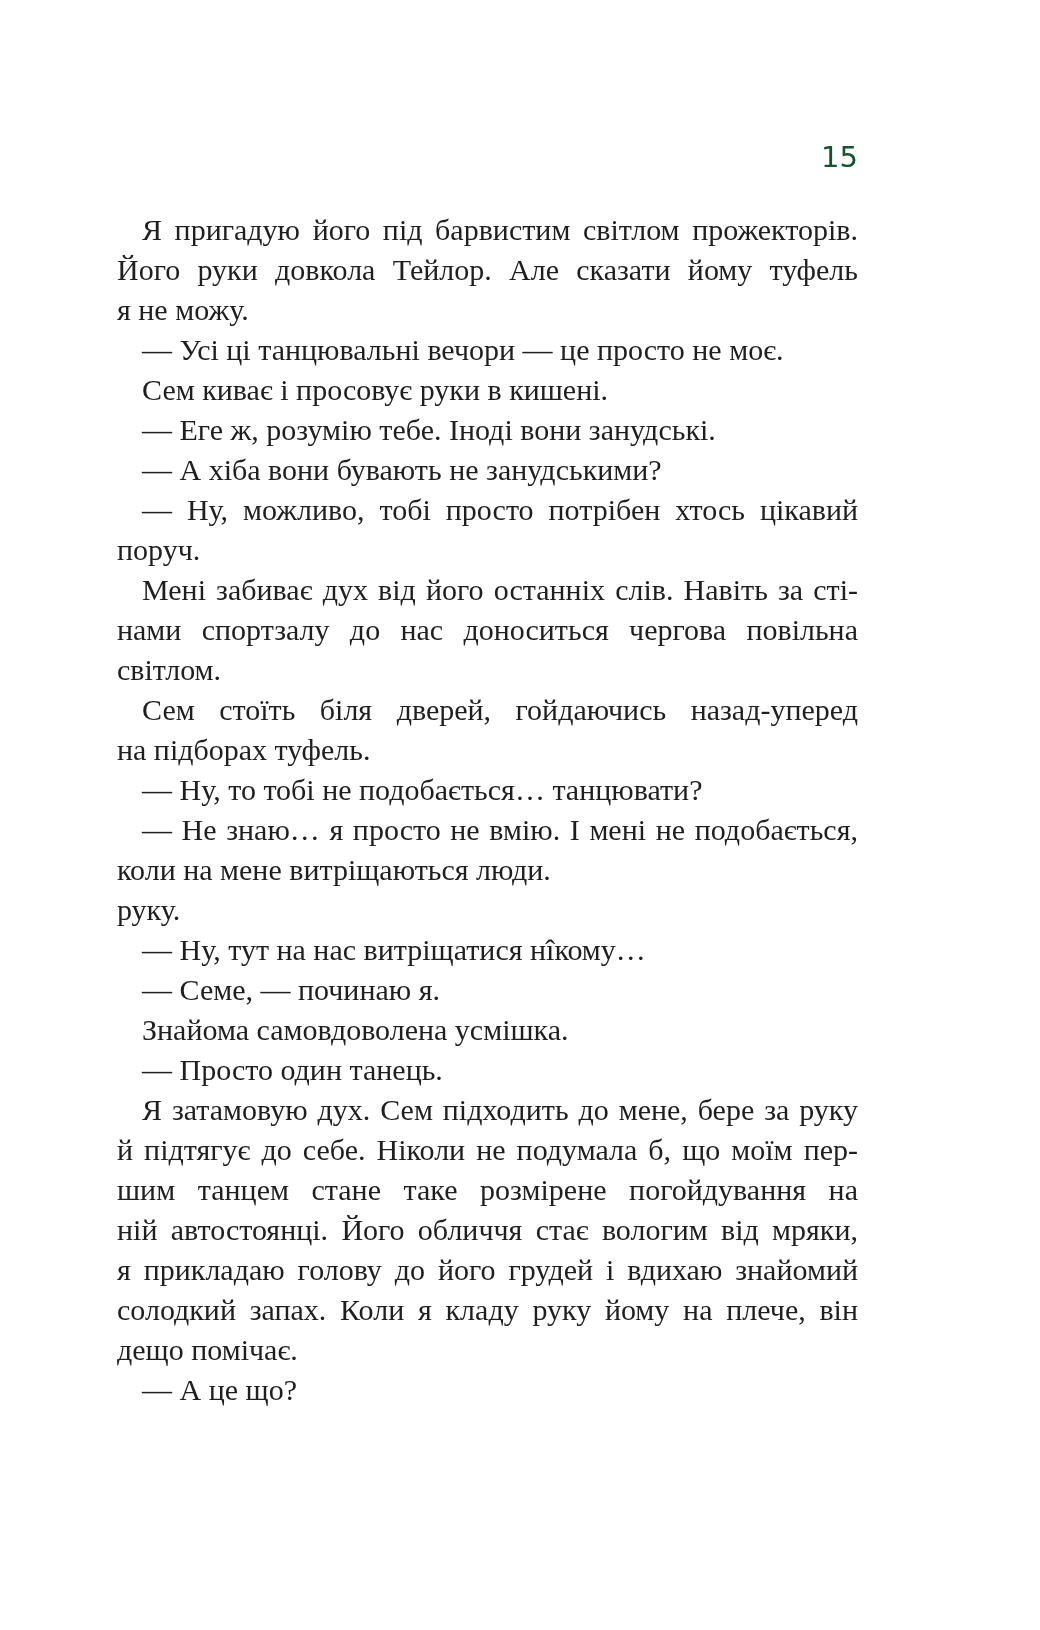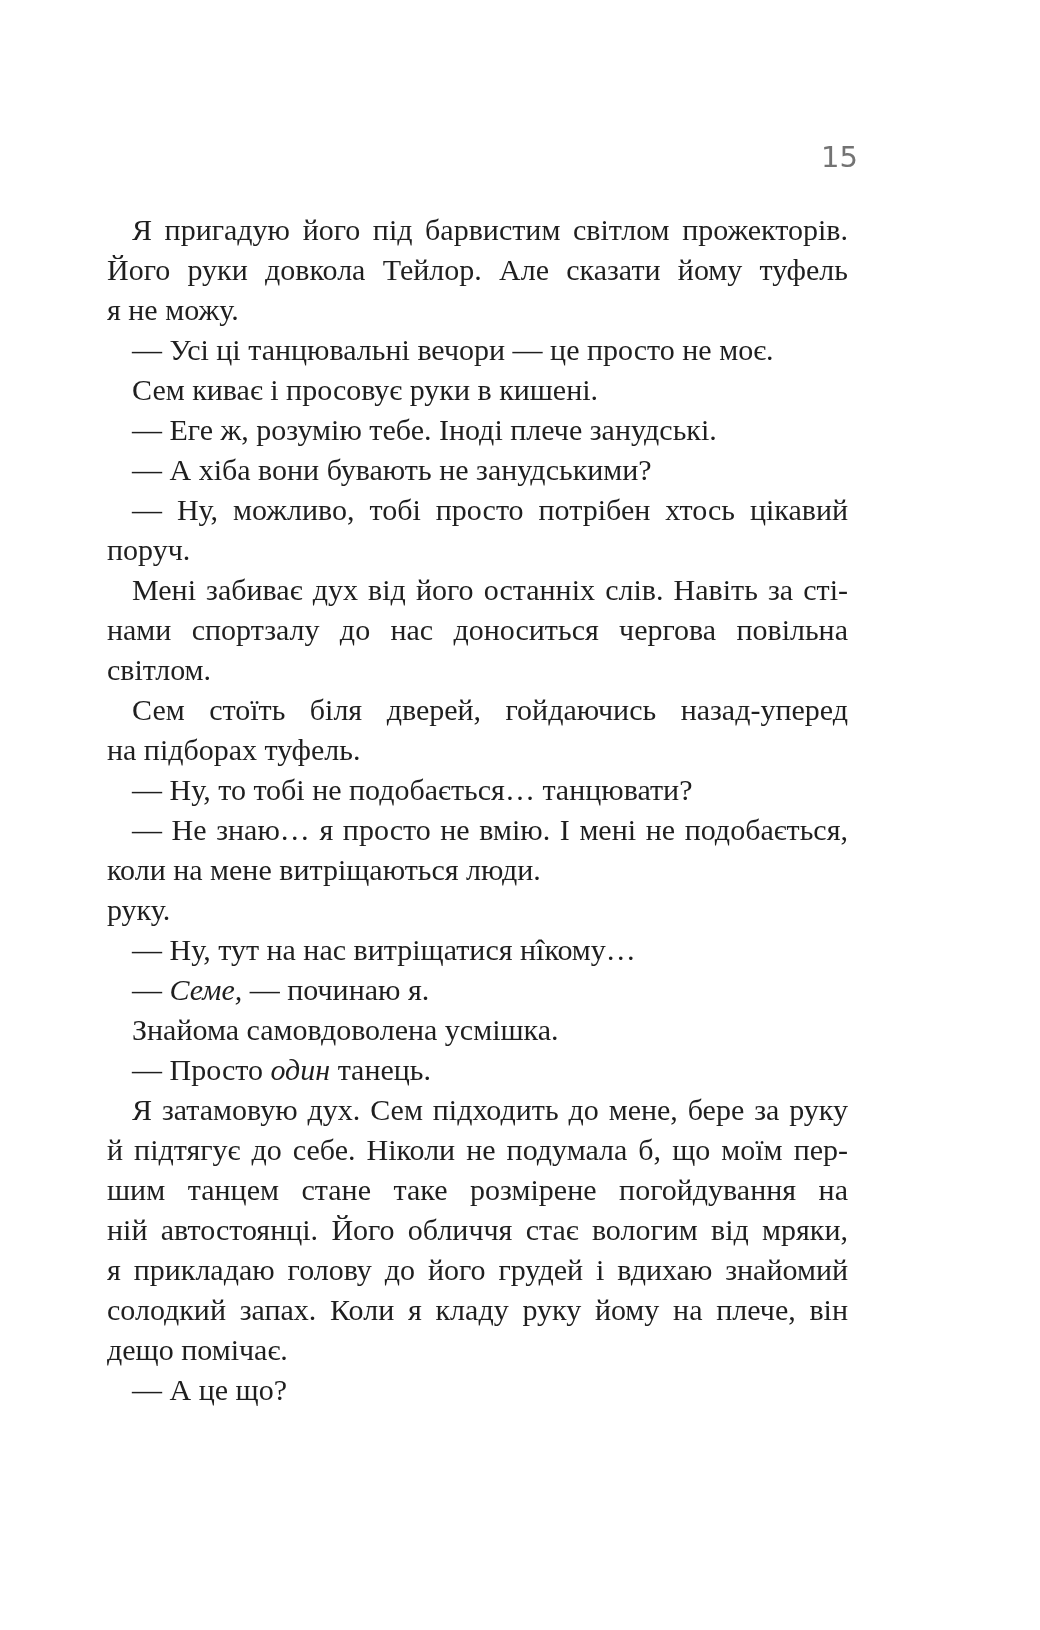--- a/index.html
+++ b/index.html
@@ -14,66 +14,66 @@
   }
   .folio {
     position: absolute;
     top: 143px;
     left: 117px;
     width: 741px;
     text-align: right;
     font-family: "DejaVu Sans", "Liberation Sans", sans-serif;
     font-size: 29px;
     line-height: 29px;
-    color: #737373;
+    color: #14532d;
   }
   .text-block {
     position: absolute;
-    left: 107px;
+    left: 117px;
     top: 210px;
     width: 741px;
     font-size: 30px;
     line-height: 40px;
   }
   .para { margin: 0; padding: 0; }
   .line {
     height: 40px;
     overflow: hidden;
     text-align: justify;
     text-align-last: justify;
   }
   .line.last {
     text-align: center;
     text-align-last: left;
   }
   .line.indent {
     padding-left: 25px;
     box-sizing: border-box;
   }
-  .it { font-style: italic; }
+  .it { }
 </style>
 </head>
 <body>
 
 <div class="folio">15</div>
 
 <div class="text-block" id="text-block">
     <div class="para">
       <div class="line indent"><span class="">Я пригадую його під барвистим світлом прожекторів.</span></div>
       <div class="line"><span class="">Його руки довкола Тейлор. Але сказати йому туфель</span></div>
       <div class="line last"><span class="">я не можу.</span></div>
     </div>
     <div class="para">
       <div class="line indent last"><span class="">— Усі ці танцювальні вечори — це просто не моє.</span></div>
     </div>
     <div class="para">
       <div class="line indent last"><span class="">Сем киває і просовує руки в кишені.</span></div>
     </div>
     <div class="para">
-      <div class="line indent last"><span class="">— Еге ж, розумію тебе. Іноді плече занудські.</span></div>
+      <div class="line indent last"><span class="">— Еге ж, розумію тебе. Іноді вони занудські.</span></div>
     </div>
     <div class="para">
       <div class="line indent last"><span class="">— А хіба вони бувають не занудськими?</span></div>
     </div>
     <div class="para">
       <div class="line indent"><span class="">— Ну, можливо, тобі просто потрібен хтось цікавий</span></div>
       <div class="line last"><span class="">поруч.</span></div>
     </div>
     <div class="para">
       <div class="line indent"><span class="">Мені забиває дух від його останніх слів. Навіть за сті-</span></div>

